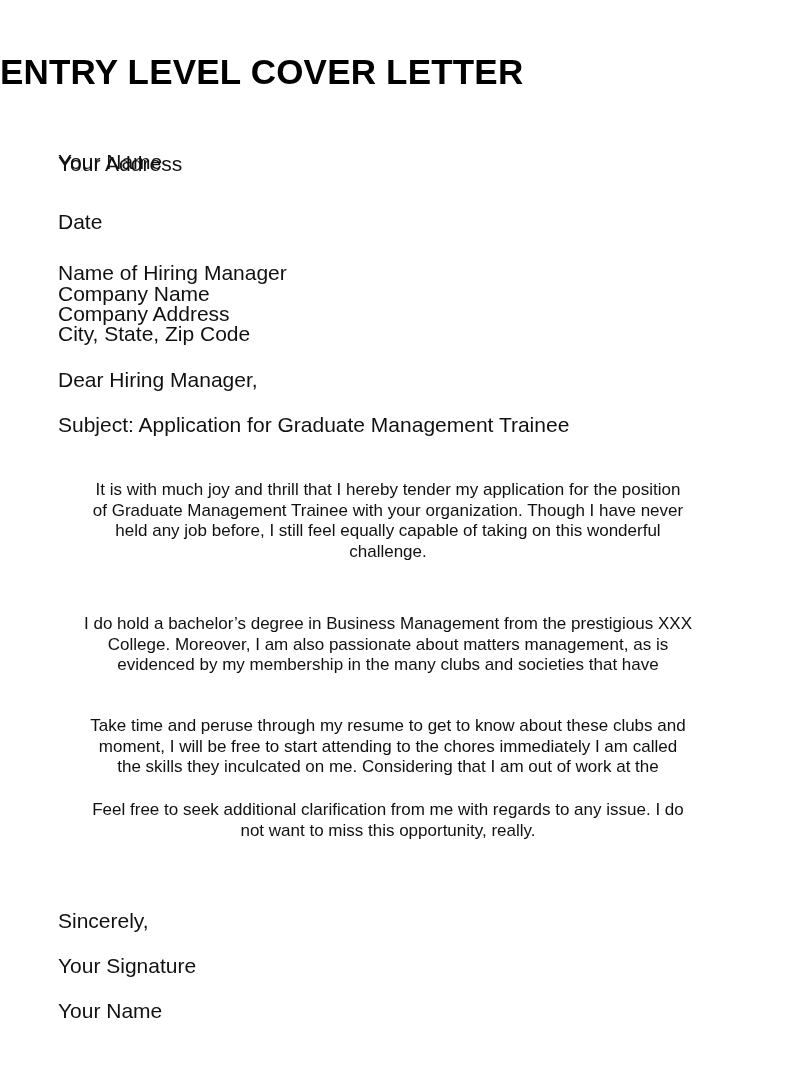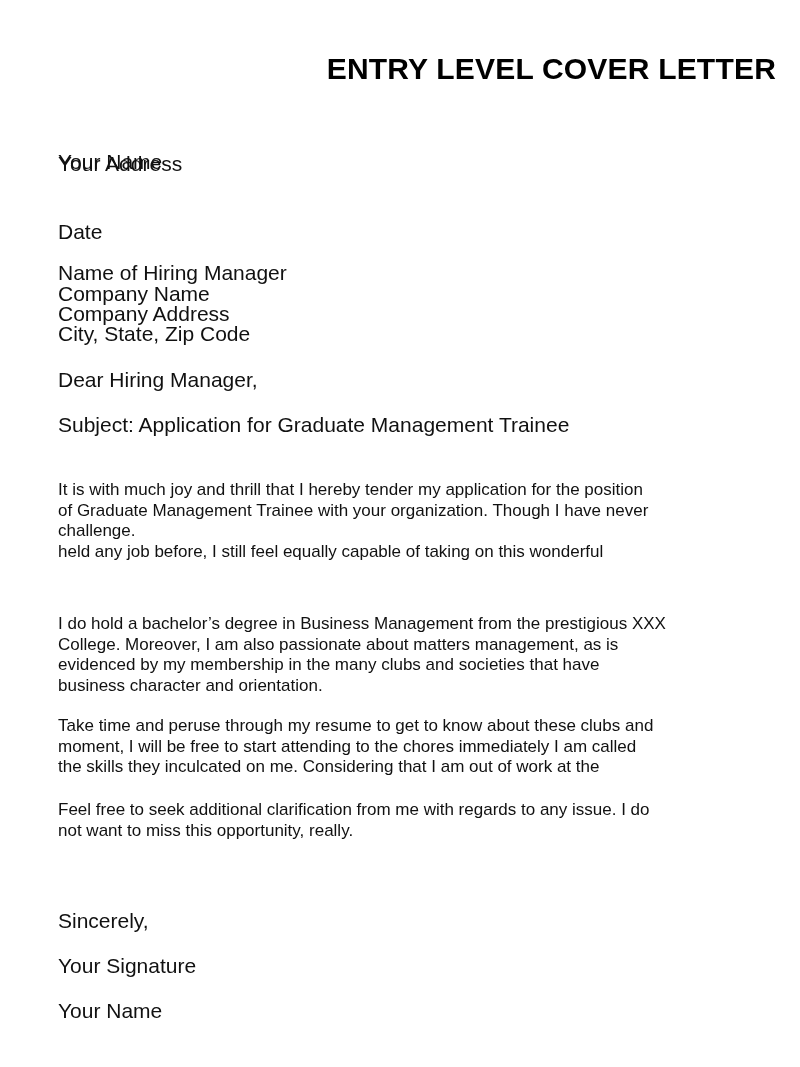--- a/index.html
+++ b/index.html
@@ -2,63 +2,62 @@
 <html><head>
   <meta charset="utf-8">
   <style>
     html, body { margin: 0; padding: 0; background: #ffffff; }
     body {
       width: 800px; height: 1067px; position: relative; overflow: hidden;
       font-family: "Liberation Sans", "DejaVu Sans", sans-serif;
       color: #111111;
     }
     .title {
-      position: absolute; top: 52px; left: 0; width: 776px; text-align: right;
-      font-weight: bold; font-size: 30px; letter-spacing: 0.2px; color: #000;
+      position: absolute; top: 52px; left: 0; width: 776px; text-align: left;
+      font-weight: bold; font-size: 35px; letter-spacing: 0.2px; color: #000;
     }
     .line {
       position: absolute; left: 58px; font-size: 21px; line-height: 20.5px; white-space: nowrap;
     }
     .para {
-      position: absolute; left: 58px; width: 660px; font-size: 17px; line-height: 20.5px;
+      position: absolute; left: 58px; width: 660px; font-size: 17px; line-height: 20.5px; text-align: center;
     }
     .para span { display: block; white-space: nowrap; }
   </style>
 </head>
 <body>
 
 <div>
   <div class="title">ENTRY LEVEL COVER LETTER</div>
 
   <div class="line" style="top:152px">Your Name</div>
   <div class="line" style="top:154px">Your Address</div>
 
-  <div class="line" style="top:222px">Date</div>
+  <div class="line" style="top:212px">Date</div>
 
   <div class="line" style="top:263px">Name of Hiring Manager</div>
   <div class="line" style="top:284px">Company Name</div>
   <div class="line" style="top:304px">Company Address</div>
   <div class="line" style="top:324px">City, State, Zip Code</div>
 
   <div class="line" style="top:370px">Dear Hiring Manager,</div>
 
   <div class="line" style="top:415px">Subject: Application for Graduate Management Trainee</div>
 
   <div class="para" style="top:480px">
     <span>It is with much joy and thrill that I hereby tender my application for the position</span>
     <span>of Graduate Management Trainee with your organization. Though I have never</span>
+    <span>held any job before, I still feel equally capable of taking on this wonderful</span>
     <span>challenge.</span>
-    <span>held any job before, I still feel equally capable of taking on this wonderful</span>
   </div>
 
   <div class="para" style="top:614px">
     <span>I do hold a bachelor’s degree in Business Management from the prestigious XXX</span>
     <span>College. Moreover, I am also passionate about matters management, as is</span>
     <span>evidenced by my membership in the many clubs and societies that have</span>
-    <span>business character and orientation.</span>
   </div>
 
   <div class="para" style="top:716px">
     <span>Take time and peruse through my resume to get to know about these clubs and</span>
     <span>moment, I will be free to start attending to the chores immediately I am called</span>
     <span>the skills they inculcated on me. Considering that I am out of work at the</span>
   </div>
 
   <div class="para" style="top:800px">
     <span>Feel free to seek additional clarification from me with regards to any issue. I do</span>

